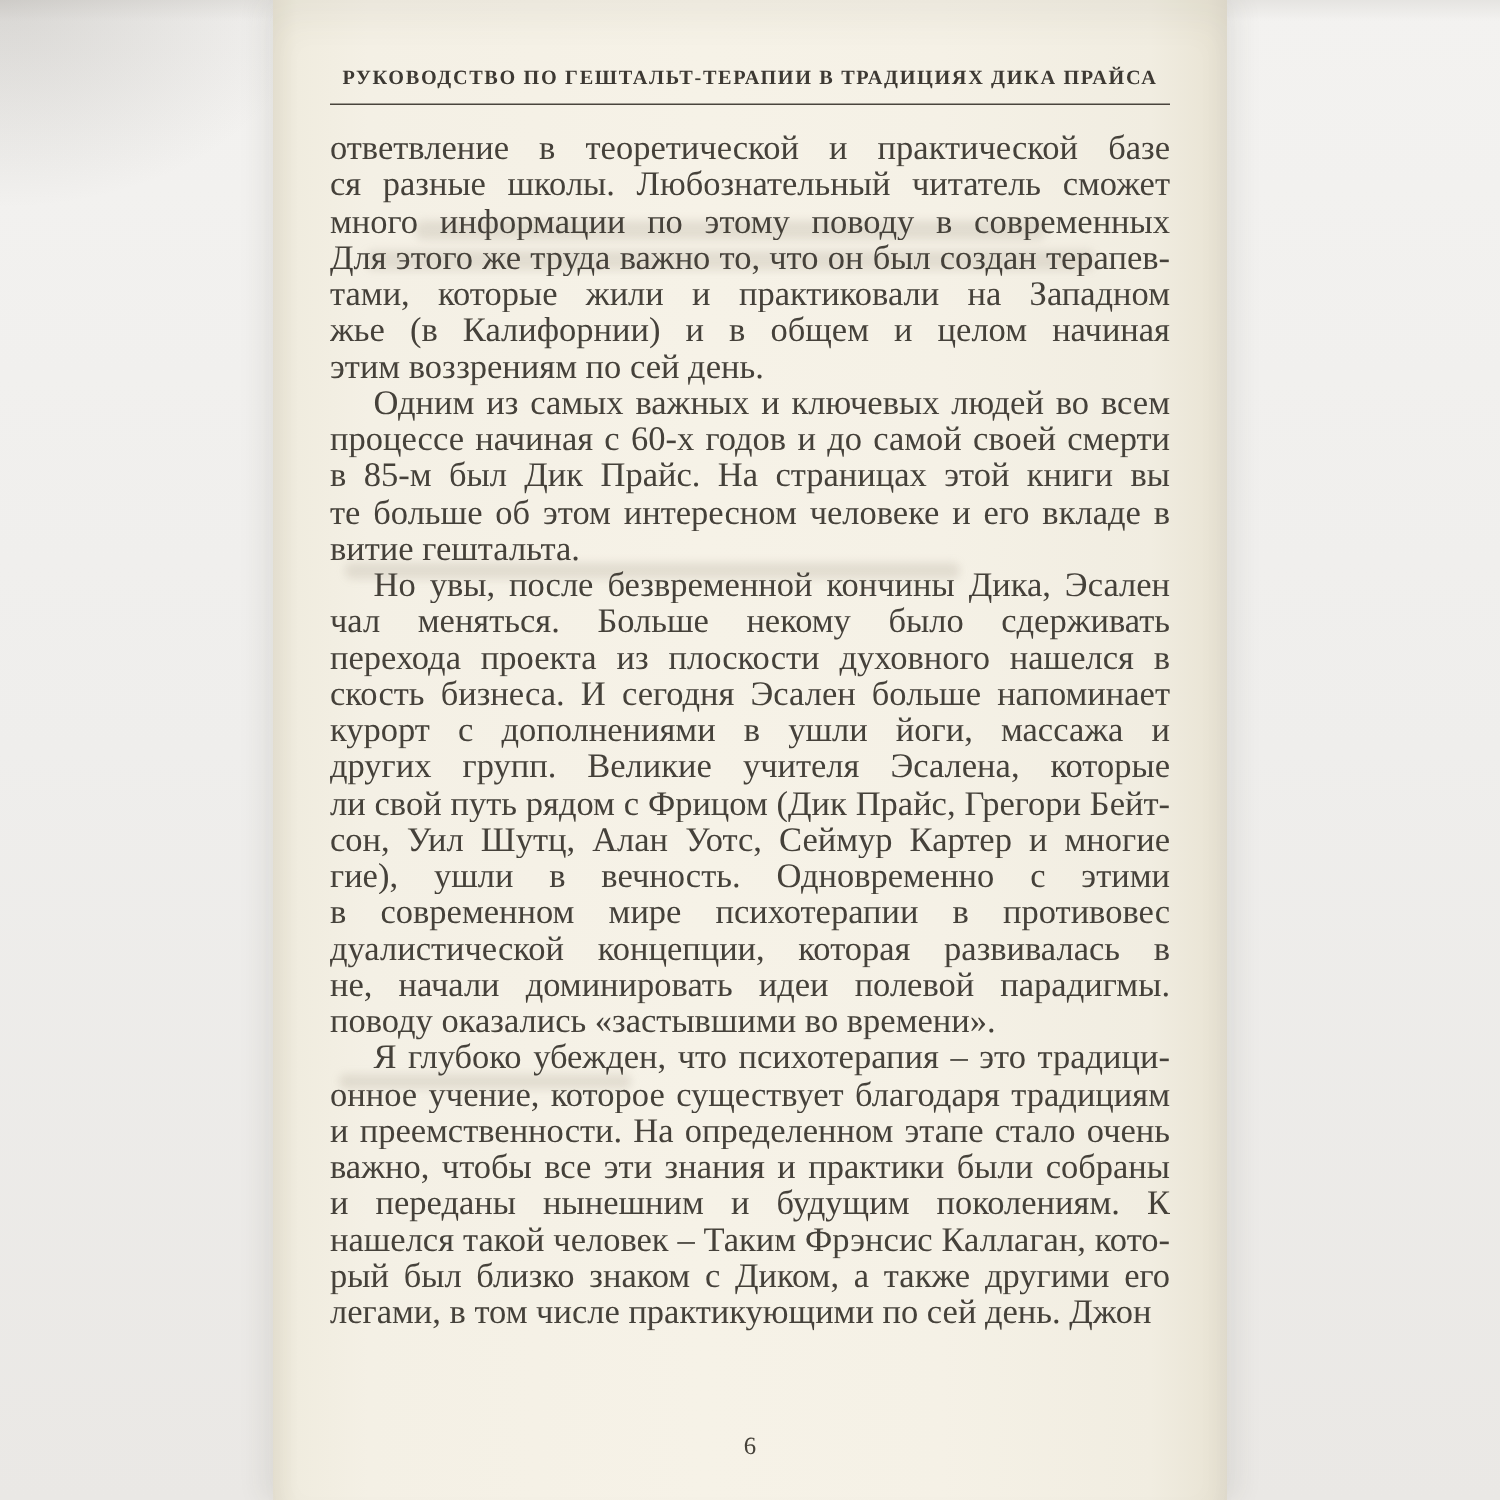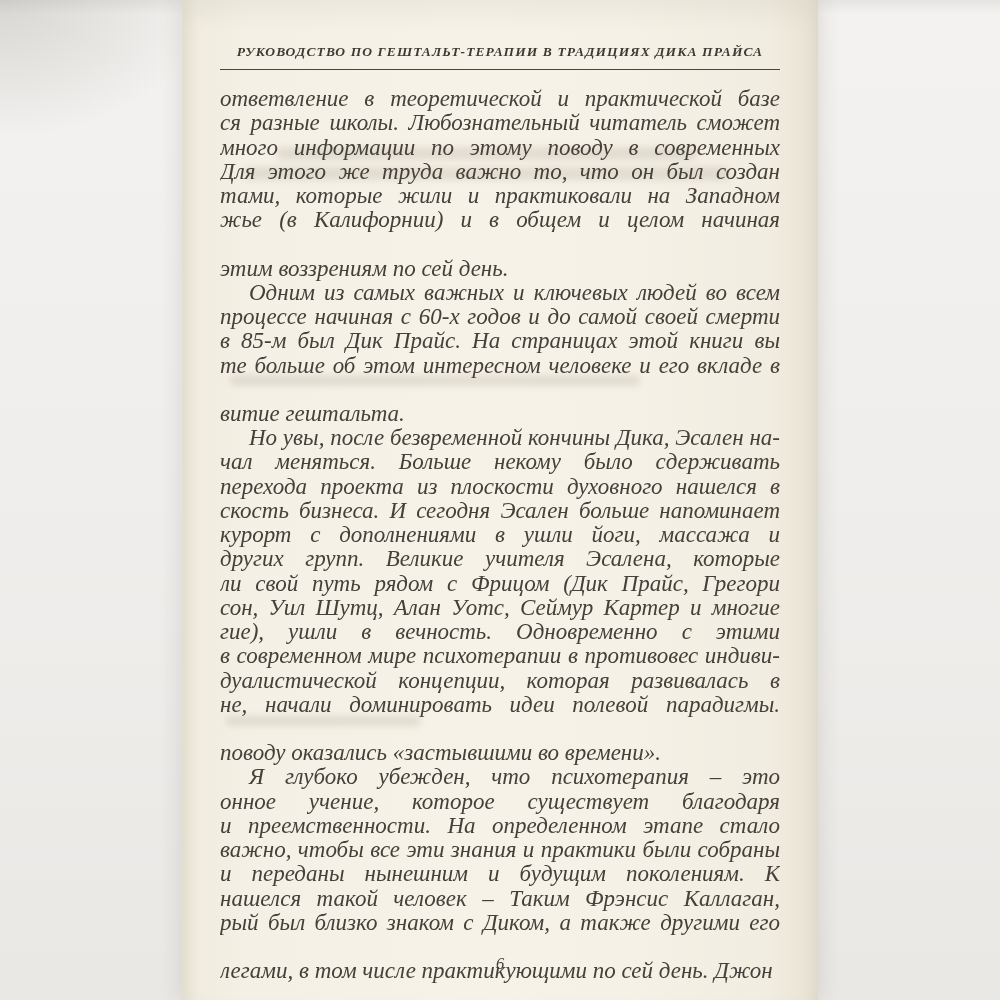--- a/index.html
+++ b/index.html
@@ -1,15 +1,15 @@
 <!DOCTYPE html>
 <html><head>
 <meta charset="utf-8">
 <style>
-  * { margin:0; padding:0; box-sizing:border-box;font-style:italic; }
+  * { margin:0; padding:0; box-sizing:border-box; }
   html, body { width:1000px; height:1000px; }
   body {
     font-family: "Liberation Serif", "DejaVu Serif", serif;
     background: #ecebe9;
     overflow: hidden;
   }
   .photo {
     position: relative;
     width: 1000px; height: 1000px;
     background: linear-gradient(180deg, #f3f2f0 0%, #efeeec 50%, #eae8e5 100%);
@@ -53,21 +53,21 @@
     line-height: 24.25px;
     color: #45413a;
     text-rendering: optimizeLegibility;
   }
   .line {
     height: 24.25px;
     overflow: hidden;
     text-align: justify;
     text-align-last: justify;
   }
-  .line.last { text-align-last: left; margin-top: 24px; }
+  .line.last { text-align-last: left; }
   .paragraph.indent .line.first { text-indent: 29px; }
   .page-number {
     position: absolute; top: 954px; left: 38px; width: 560px;
     text-align: center;
     font-size: 16.5px;
     color: #46423a;
   }
   
   .bleed {
     position: absolute;

